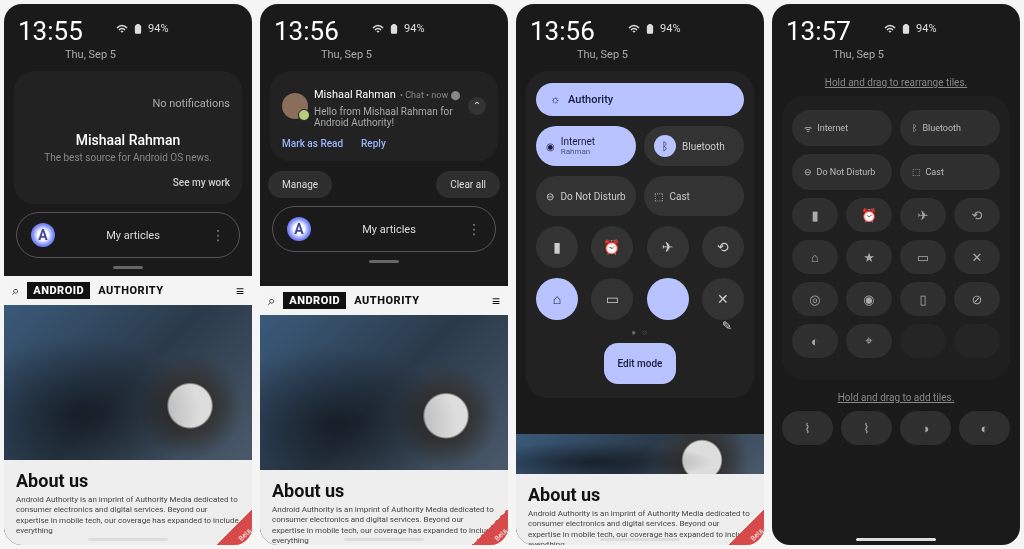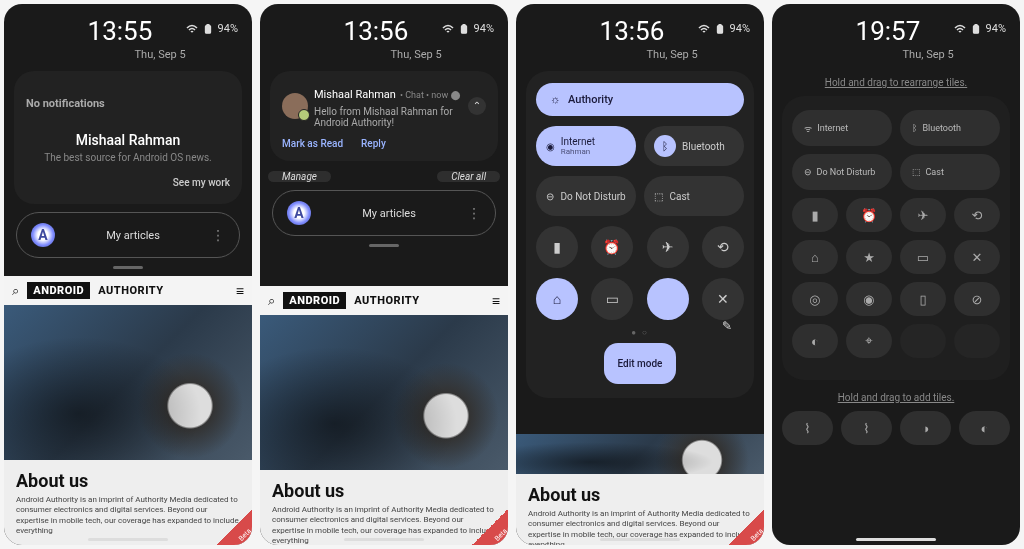--- a/index.html
+++ b/index.html
@@ -1,25 +1,25 @@
 <!DOCTYPE html>
 <html><head>
 <meta charset="utf-8">
 <style>
   * { box-sizing: border-box; margin: 0; padding: 0; font-family: -apple-system, Roboto, sans-serif; }
   body { background: #f5f5f5; width: 1024px; height: 549px; display: flex; gap: 8px; padding: 4px; overflow: hidden; }
   .phone { flex: 1; background: #1a1a1a; border-radius: 18px; position: relative; overflow: hidden; color: #ddd; }
-  .statusbar { display: flex; justify-content: flex-end; align-items: flex-start; padding: 12px 14px 4px; }
+  .statusbar { display: flex; justify-content: flex-start; align-items: flex-start; padding: 12px 14px 4px; }
   .clock { font-size: 26px; font-weight: 400; color: #fff; }
   .date { font-size: 11px; color: #aaa; margin-top: 2px; margin-left: 47px; }
   .status-icons { display: flex; align-items: center; gap: 4px; font-size: 11px; color: #ddd; margin-top: 6px; }
   .wifi-i, .bat-i { width: 12px; height: 10px; }
   
   .notif-panel { background: #222; margin: 6px 10px; border-radius: 20px; padding: 16px 12px; }
-  .no-notif { text-align: left; font-size: 11px; color: #aaa; padding: 10px 0; font-weight: bold; }
+  .no-notif { text-align: right; font-size: 11px; color: #aaa; padding: 10px 0; }
   .author { text-align: center; font-size: 14px; font-weight: 500; color: #fff; margin-top: 12px; }
   .tagline { text-align: center; font-size: 10px; color: #888; margin-top: 4px; }
   .seemywork { text-align: right; font-size: 10px; color: #ccc; margin-top: 14px; font-weight: 500; }
   
   .articles-pill { margin: 8px 12px; border: 1px solid #555; border-radius: 24px; padding: 10px 14px; display: flex; align-items: center; gap: 10px; font-size: 11px; }
   .avatar { width: 24px; height: 24px; border-radius: 50%; background: radial-gradient(circle, #fff 30%, #7f8cff 60%, #3f4a9f 100%); display: flex; align-items: center; justify-content: center; font-size: 14px; color: #3f4a9f; font-weight: bold; }
   .articles-label { flex: 1; text-align: center; }
   .dots { color: #888; font-size: 14px; }
   
   .handle { width: 30px; height: 3px; background: #666; border-radius: 2px; margin: 4px auto 0; }
@@ -37,21 +37,21 @@
 
   .notif-row { display: flex; align-items: center; gap: 6px; }
   .notif-avatar { width: 26px; height: 26px; border-radius: 50%; background: #8a6d5a; flex-shrink: 0; position: relative; }
   .notif-badge { position:absolute; bottom:-2px; right:-2px; width:12px; height:12px; border-radius:50%; background:#b5cc7a; border:1.5px solid #222; }
   .notif-title { font-size: 11px; color: #fff; }
   .notif-meta { font-size: 9px; color: #888; }
   .notif-body { font-size: 10px; color: #aaa; margin-top: 4px; }
   .notif-actions { display: flex; gap: 18px; font-size: 10px; color: #9ab4ff; margin-top: 10px; font-weight: 500; }
   .chevron { margin-left:auto; width:18px; height:18px; border-radius:50%; background:#333; display:flex; align-items:center; justify-content:center; font-size:10px; }
   .footer-btns { display:flex; justify-content:space-between; margin: 10px 8px 0; }
-  .pill-btn { background:#2e2e2e; border-radius:16px; padding:0 14px; font-size:10px;font-style:italic; }
+  .pill-btn { background:#2e2e2e; border-radius:16px; padding:8px 14px; font-size:10px; }
 
   .qs-panel { background:#222; margin:6px 10px; border-radius:22px; padding:12px 10px 14px; }
   .brightness { background:#b8c3ff; border-radius:22px; padding:10px 14px; color:#1a1a3a; font-size:11px; display:flex; align-items:center; gap:8px; font-weight:500; }
   .tile-row { display:flex; gap:8px; margin-top:10px; }
   .tile { flex:1; border-radius:20px; padding:8px 10px; font-size:10px; display:flex; align-items:center; gap:6px; min-height:40px; }
   .tile.on { background:#b8c3ff; color:#1a1a3a; }
   .tile.off { background:#333; color:#ccc; }
   .tile .sub { font-size:8px; opacity:0.7; display:block; }
   .icon-row { display:flex; gap:10px; margin-top:10px; justify-content:space-between; }
   .itile { width:42px; height:42px; border-radius:50%; background:#333; display:flex; align-items:center; justify-content:center; font-size:14px; color:#ccc; }
@@ -249,21 +249,21 @@
     <div class="aboutus">About us</div>
     <div class="aboutus-body">Android Authority is an imprint of Authority Media dedicated to consumer electronics and digital services. Beyond our expertise in mobile tech, our coverage has expanded to include everything</div>
     <div class="corner-ribbon" data-txt="Beta"></div>
   </div>
   <div class="nav-bar"></div>
 </div>
 
 <div class="phone p4">
   <div class="statusbar">
     <div>
-      <div class="clock">19:57</div>
+      <div class="clock">13:57</div>
       <div class="date">Thu, Sep 5</div>
     </div>
     <div class="status-icons">
       <svg class="wifi-i" viewBox="0 0 12 10">
           <path d="M1 4 Q6 -1 11 4 M3 6 Q6 3 9 6 M5 8 Q6 7 7 8"></path>
         </svg>
       <svg class="bat-i" viewBox="0 0 10 12">
           <rect x="2" y="2" width="6" height="9" rx="1" fill="currentColor"></rect>
           <rect x="4" y="0" width="2" height="2" fill="currentColor"></rect>
         </svg>

